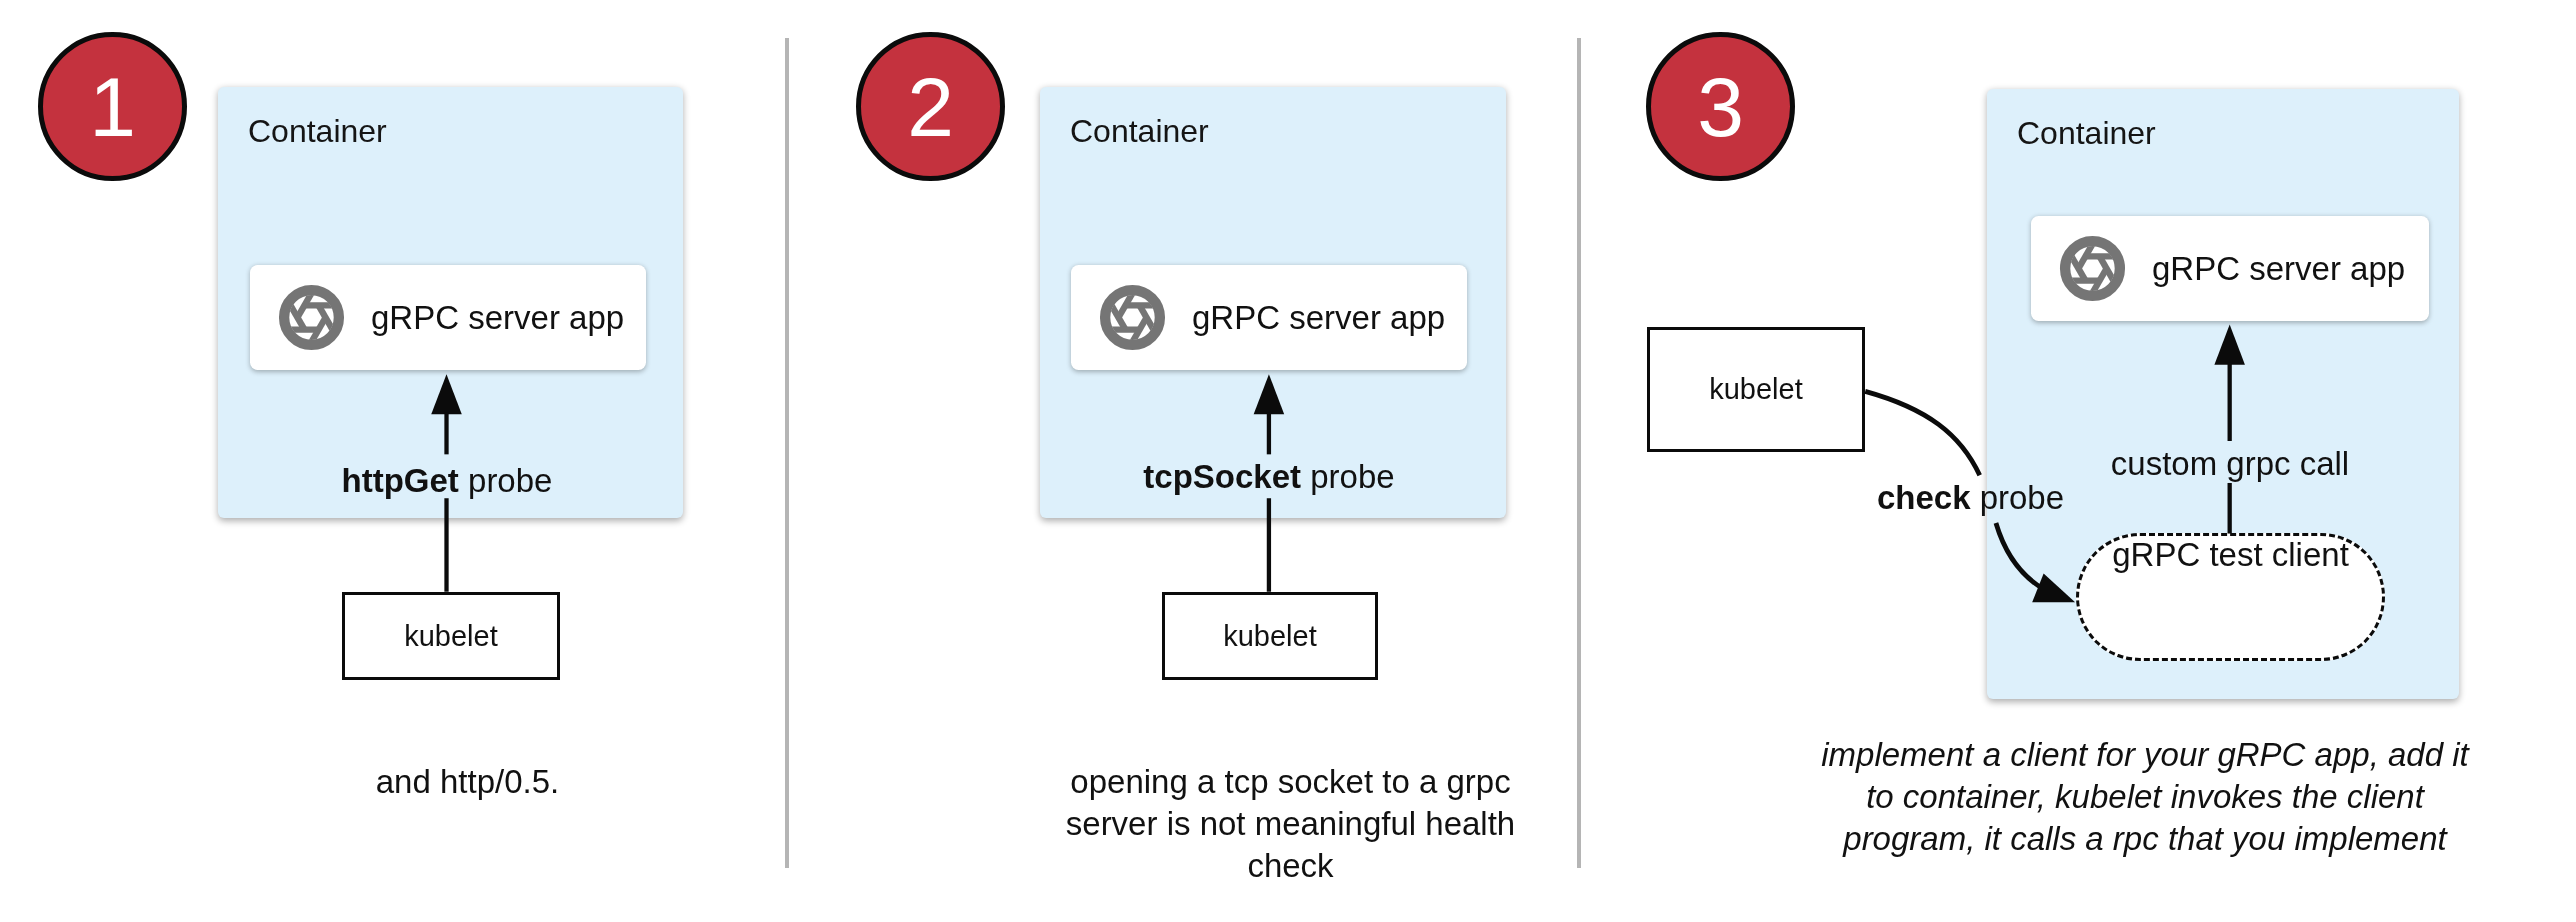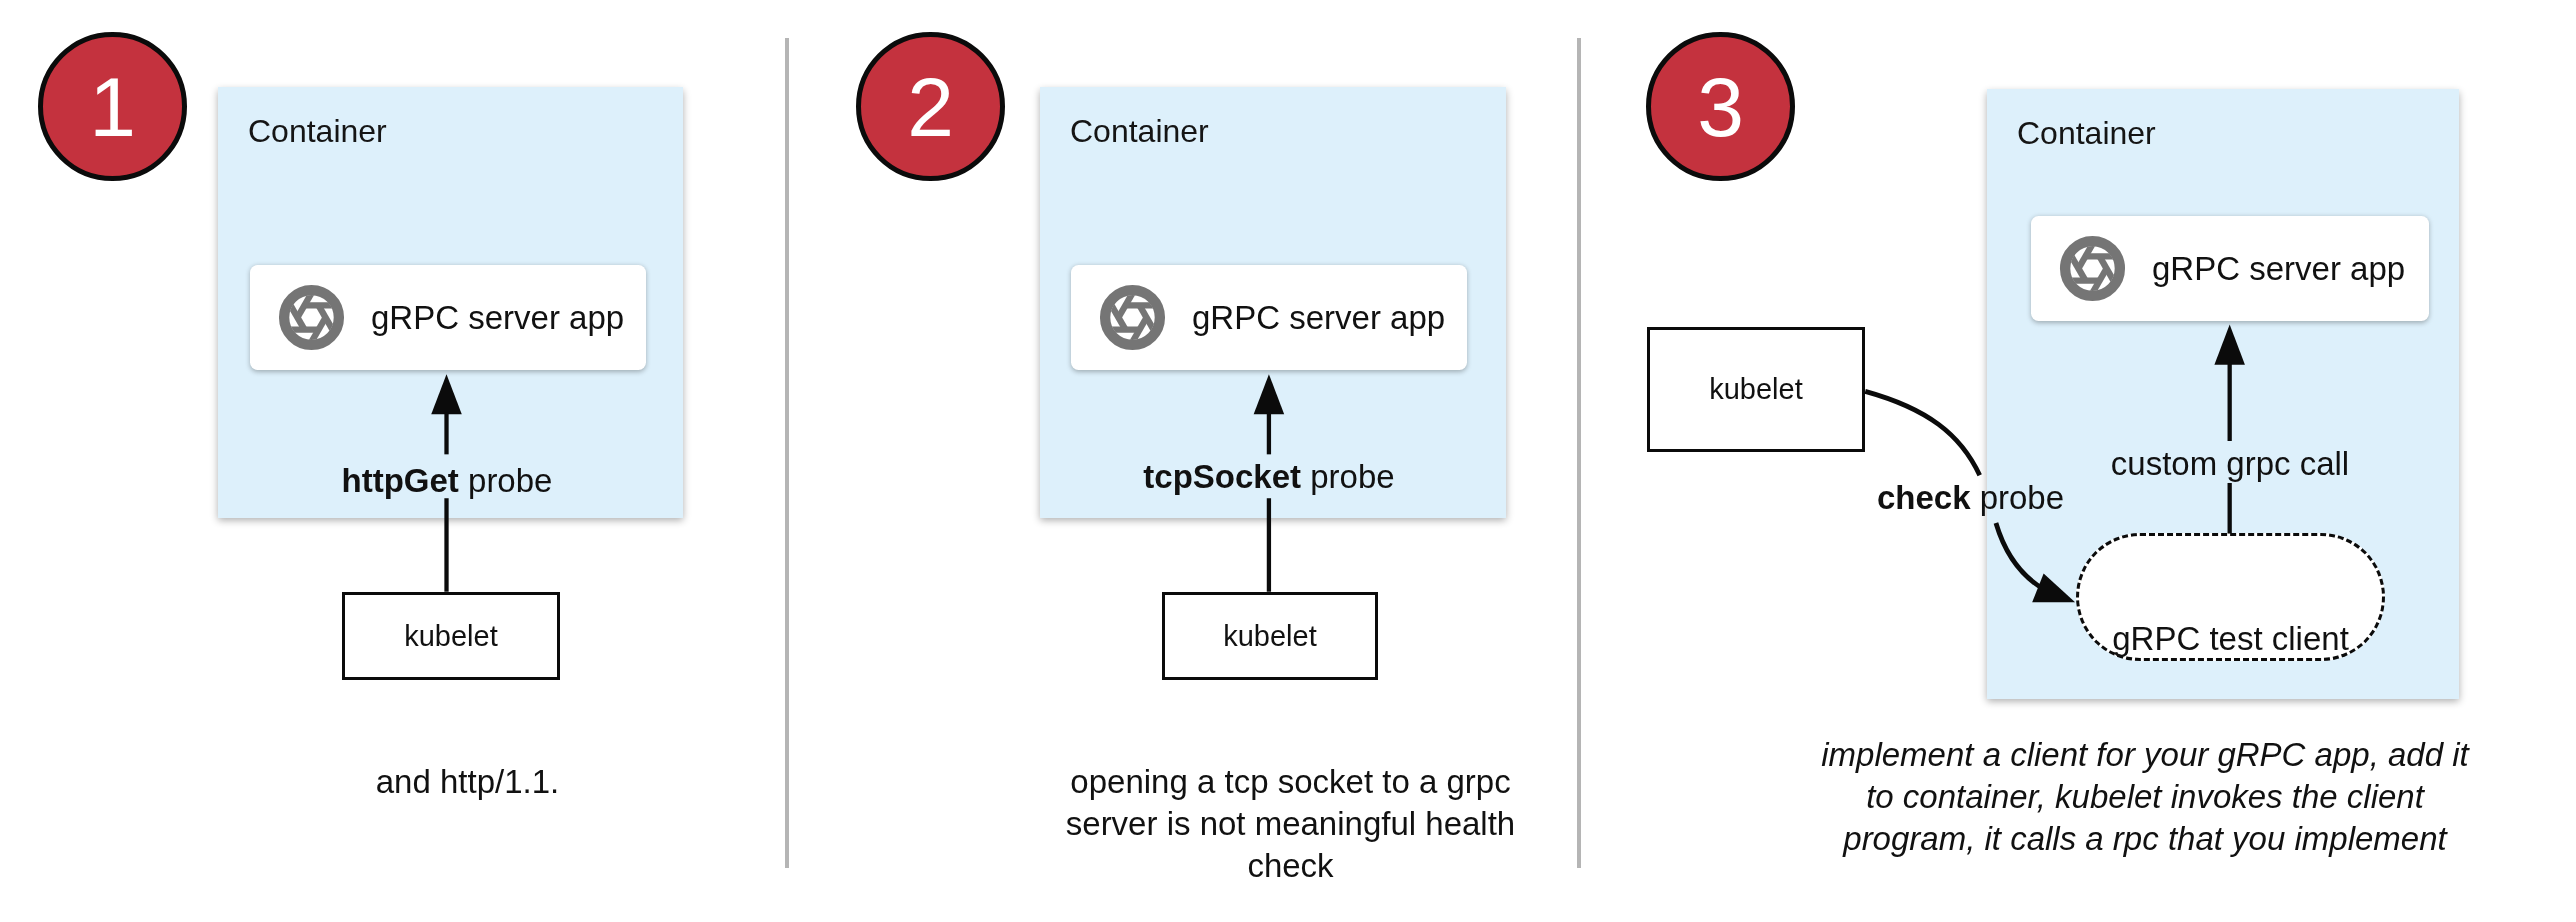--- a/index.html
+++ b/index.html
@@ -17,21 +17,21 @@
   .divider{position:absolute;top:38px;width:3.8px;height:830px;background:var(--divider-gray);}
 
   .badge{
     position:absolute;width:149px;height:149px;border-radius:50%;
     background:var(--badge-red);border:5.7px solid #0b0b0b;
     display:flex;align-items:center;justify-content:center;
     color:#ffffff;font-size:84px;line-height:1;
   }
 
   .container-box{
-    position:absolute;background:var(--container-fill);border-radius:0;
+    position:absolute;background:var(--container-fill);border-radius:6px;
     box-shadow:0 2.9px 7.6px rgba(0,0,0,0.32);
   }
   .container-label{
     position:absolute;left:30px;top:26px;font-size:32px;color:#151515;
   }
 
   .app-box{
     position:absolute;height:105px;background:#ffffff;border-radius:7.6px;
     box-shadow:0 1.9px 5.7px rgba(0,0,0,0.28);
     display:flex;align-items:center;gap:23px;padding-left:25px;z-index:4;
@@ -39,21 +39,21 @@
   .app-box .app-label{font-size:33px;}
 
   .kubelet-box{
     position:absolute;background:#ffffff;border:3.8px solid #0b0b0b;
     display:flex;align-items:center;justify-content:center;
     font-size:29px;z-index:4;
   }
 
   .dashed-box{
     position:absolute;background:#ffffff;border:3.8px dashed #0b0b0b;border-radius:67px;
-    display:flex;align-items:flex-end;justify-content:center;font-size:33px;z-index:4;
+    display:flex;align-items:flex-start;justify-content:center;font-size:33px;z-index:4;
   }
 
   .float-label{
     position:absolute;width:382px;text-align:center;font-size:33px;z-index:6;white-space:nowrap;
   }
   .float-label b{font-weight:700;}
 
   .caption{
     position:absolute;text-align:center;font-size:33px;line-height:42px;z-index:3;
   }
@@ -117,21 +117,21 @@
 
   <div class="float-label" style="left:256px;top:462px;">
     <b>httpGet</b><span> probe</span>
   </div>
 
   <div class="kubelet-box" style="left:342px;top:592px;width:218px;height:88px;">
     <span>kubelet</span>
   </div>
 
   <div class="caption" style="left:229px;top:761px;width:477px;">
-    <div>and http/1.1.</div>
+    <div>and http/0.5.</div>
   </div>
 
   <div class="badge" style="left:856px;top:32px;">
     <span>2</span>
   </div>
 
   <div class="container-box" style="left:1040px;top:87px;width:466px;height:431px;">
     <div class="container-label">Container</div>
   </div>
 

